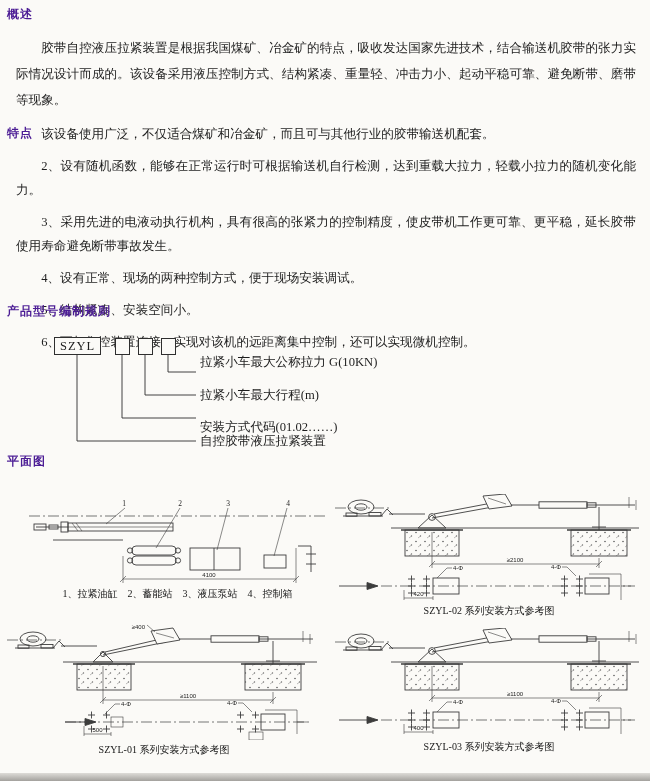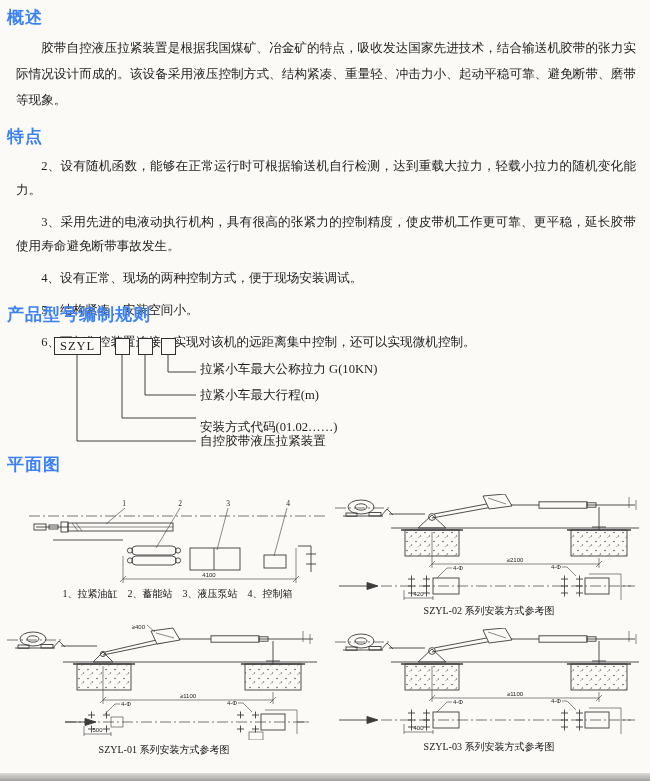--- a/index.html
+++ b/index.html
@@ -2,22 +2,22 @@
 <html><head>
 <meta charset="utf-8">
 <style>
   html,body { margin:0; padding:0; }
   body {
     width:650px; height:781px; position:relative; overflow:hidden;
     background:#fbfaf7; color:#1d1d1d;
     font-family:"Liberation Serif","DejaVu Serif",serif;
   }
   .sec-heading {
-    position:absolute; left:7px; font-size:17px; font-weight:bold;
-    font-family:"DejaVu Sans","Liberation Sans",sans-serif; color:#3b82f6;
+    position:absolute; left:7px; font-size:12px; font-weight:bold;
+    font-family:"DejaVu Sans","Liberation Sans",sans-serif; color:#4c1d95;
     letter-spacing:1px;
   }
   .body-text { position:absolute; left:8px; width:636px; font-size:12.6px; }
   .body-text p { margin:8px; text-indent:2em; text-align:justify; }
   .overview p { line-height:26px; }
   .features p { line-height:24px; }
 
   
   .model-diagram { position:absolute; left:0; top:333px; width:632px; height:122px; }
   .model-diagram svg { position:absolute; left:0; top:0; }
@@ -49,20 +49,21 @@
     position:absolute; left:0; right:0; bottom:0; height:8px;
     background:linear-gradient(to bottom,#dedcd8,#a3a19d);
   }
 </style>
 </head>
 <body>
 
 <div class="sec-heading" style="top:6px;">概述</div>
 <div class="body-text overview" style="top:27px;">
   <p>胶带自控液压拉紧装置是根据我国煤矿、冶金矿的特点，吸收发达国家先进技术，结合输送机胶带的张力实际情况设计而成的。该设备采用液压控制方式、结构紧凑、重量轻、冲击力小、起动平稳可靠、避免断带、磨带等现象。</p>
+  <p>该设备使用广泛，不仅适合煤矿和冶金矿，而且可与其他行业的胶带输送机配套。</p>
 </div>
 
 <div class="sec-heading" style="top:125px;">特点</div>
 <div class="body-text features" style="top:146px;">
   <p>2、设有随机函数，能够在正常运行时可根据输送机自行检测，达到重载大拉力，轻载小拉力的随机变化能力。</p>
   <p>3、采用先进的电液动执行机构，具有很高的张紧力的控制精度，使皮带机工作更可靠、更平稳，延长胶带使用寿命避免断带事故发生。</p>
   <p>4、设有正常、现场的两种控制方式，便于现场安装调试。</p>
   <p>5、结构紧凑、安装空间小。</p>
   <p>6、可与集控装置连接，实现对该机的远距离集中控制，还可以实现微机控制。</p>
 </div>
@@ -74,21 +75,21 @@
       <polyline points="77,22 77,108 196,108"></polyline>
       <polyline points="122,22 122,85 196,85"></polyline>
       <polyline points="145,22 145,62 196,62"></polyline>
       <polyline points="168,22 168,39 196,39"></polyline>
     </g>
   </svg>
   <div class="prefix-box">SZYL</div>
   <div class="code-box" style="left:115px;"></div>
   <div class="code-box" style="left:138px;"></div>
   <div class="code-box" style="left:161px;"></div>
-  <div class="model-label" style="top:28px;text-align:right;">拉紧小车最大公称拉力 G(10KN)</div>
+  <div class="model-label" style="top:21px;text-align:right;">拉紧小车最大公称拉力 G(10KN)</div>
   <div class="model-label" style="top:54px;">拉紧小车最大行程(m)</div>
   <div class="model-label" style="top:86px;">安装方式代码(01.02……)</div>
   <div class="model-label" style="top:100px;">自控胶带液压拉紧装置</div>
 </div>
 
 <div class="sec-heading" style="top:453px;">平面图</div>
 
 <div class="drawing" style="left:28px; top:498px; width:302px; height:92px;">
   <svg width="302" height="92" viewBox="0 0 302 92">
     <g>

